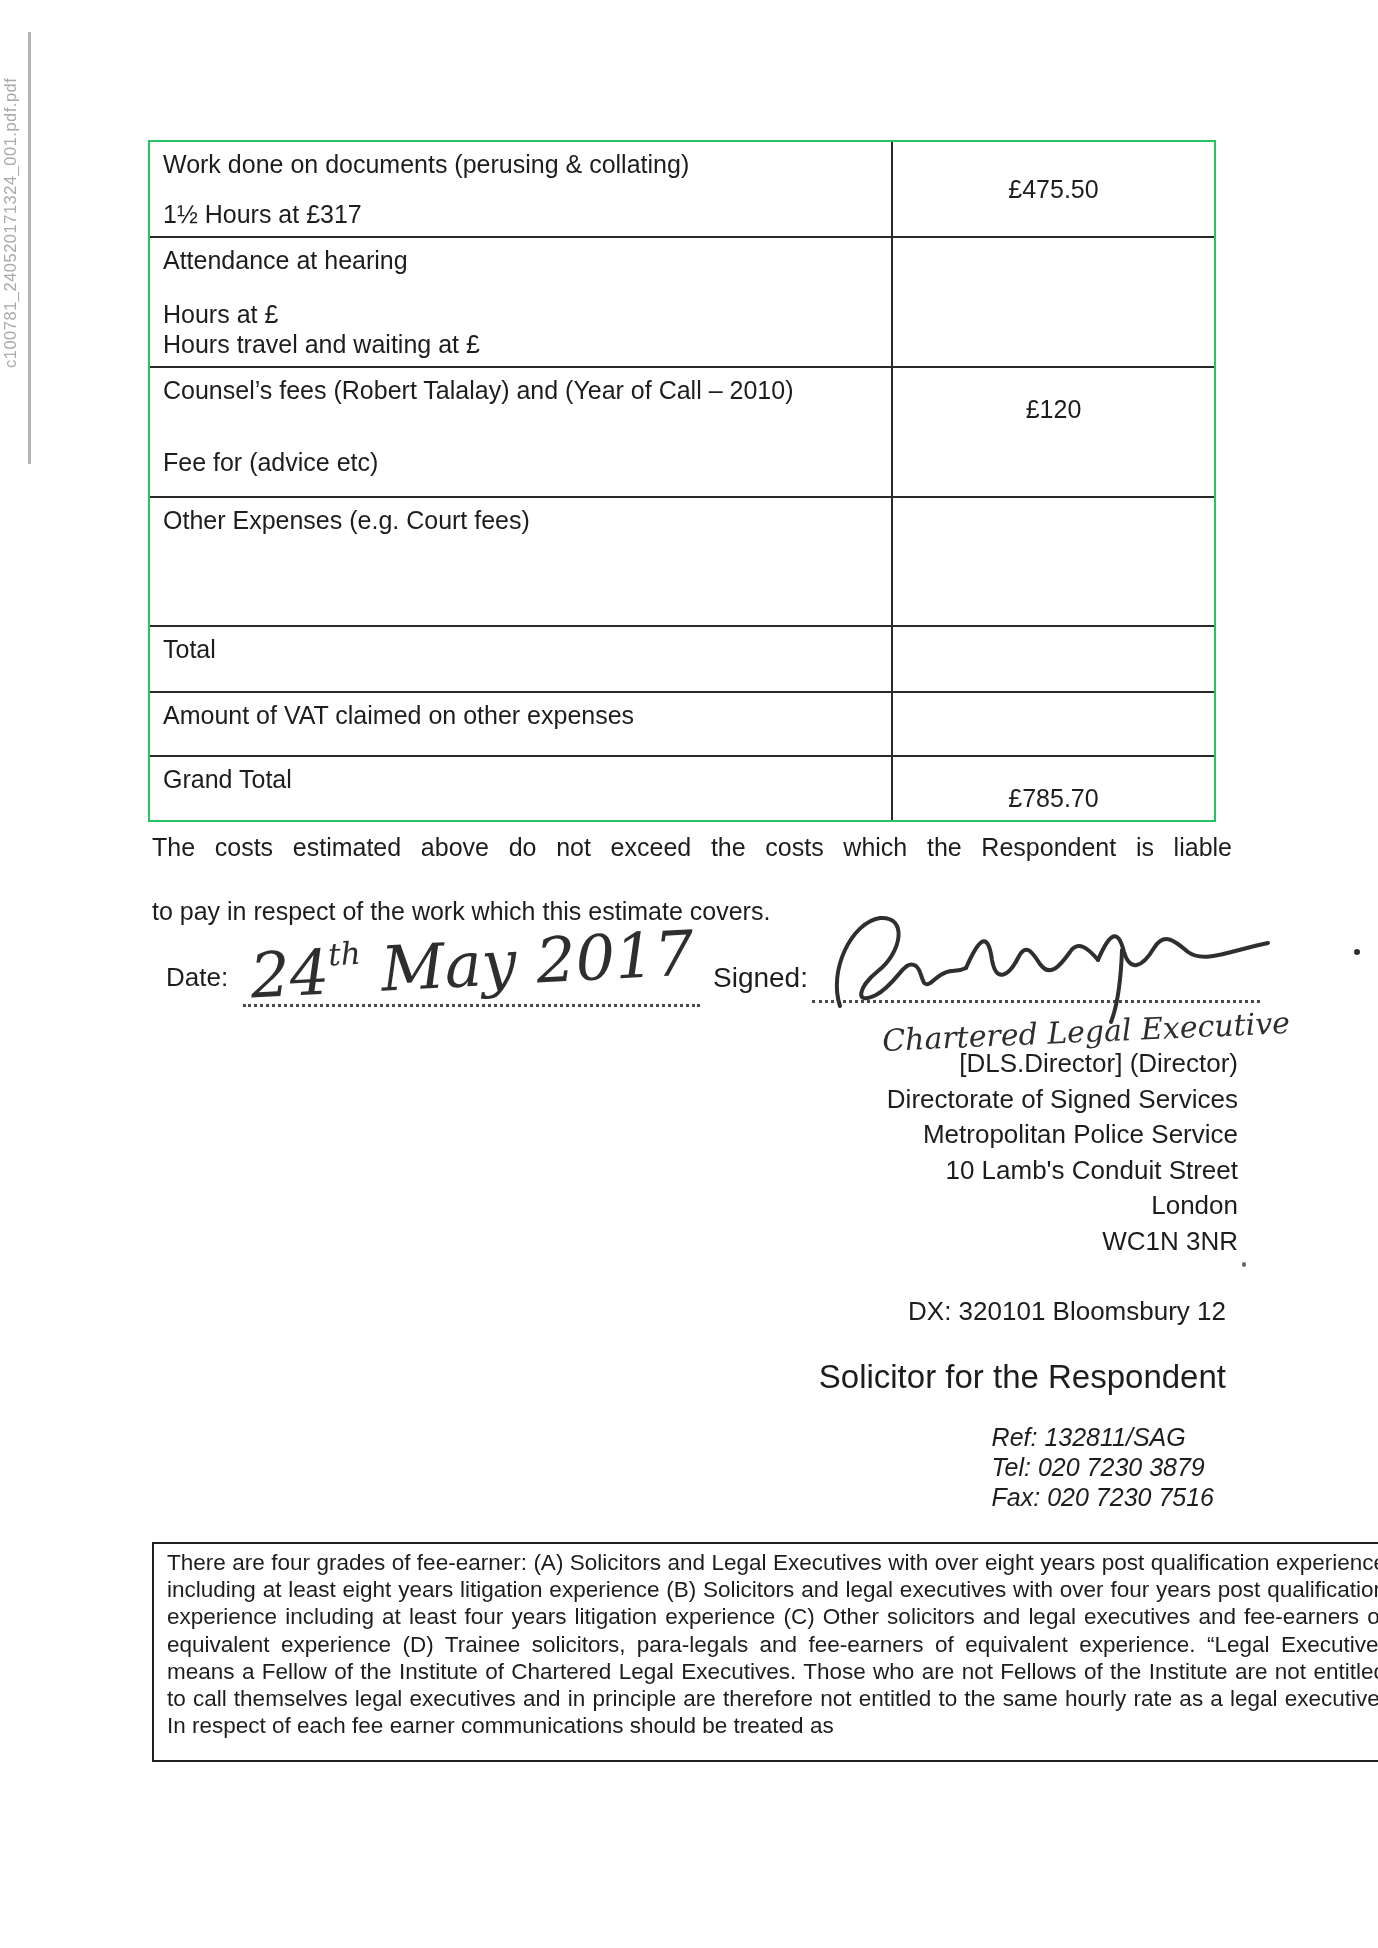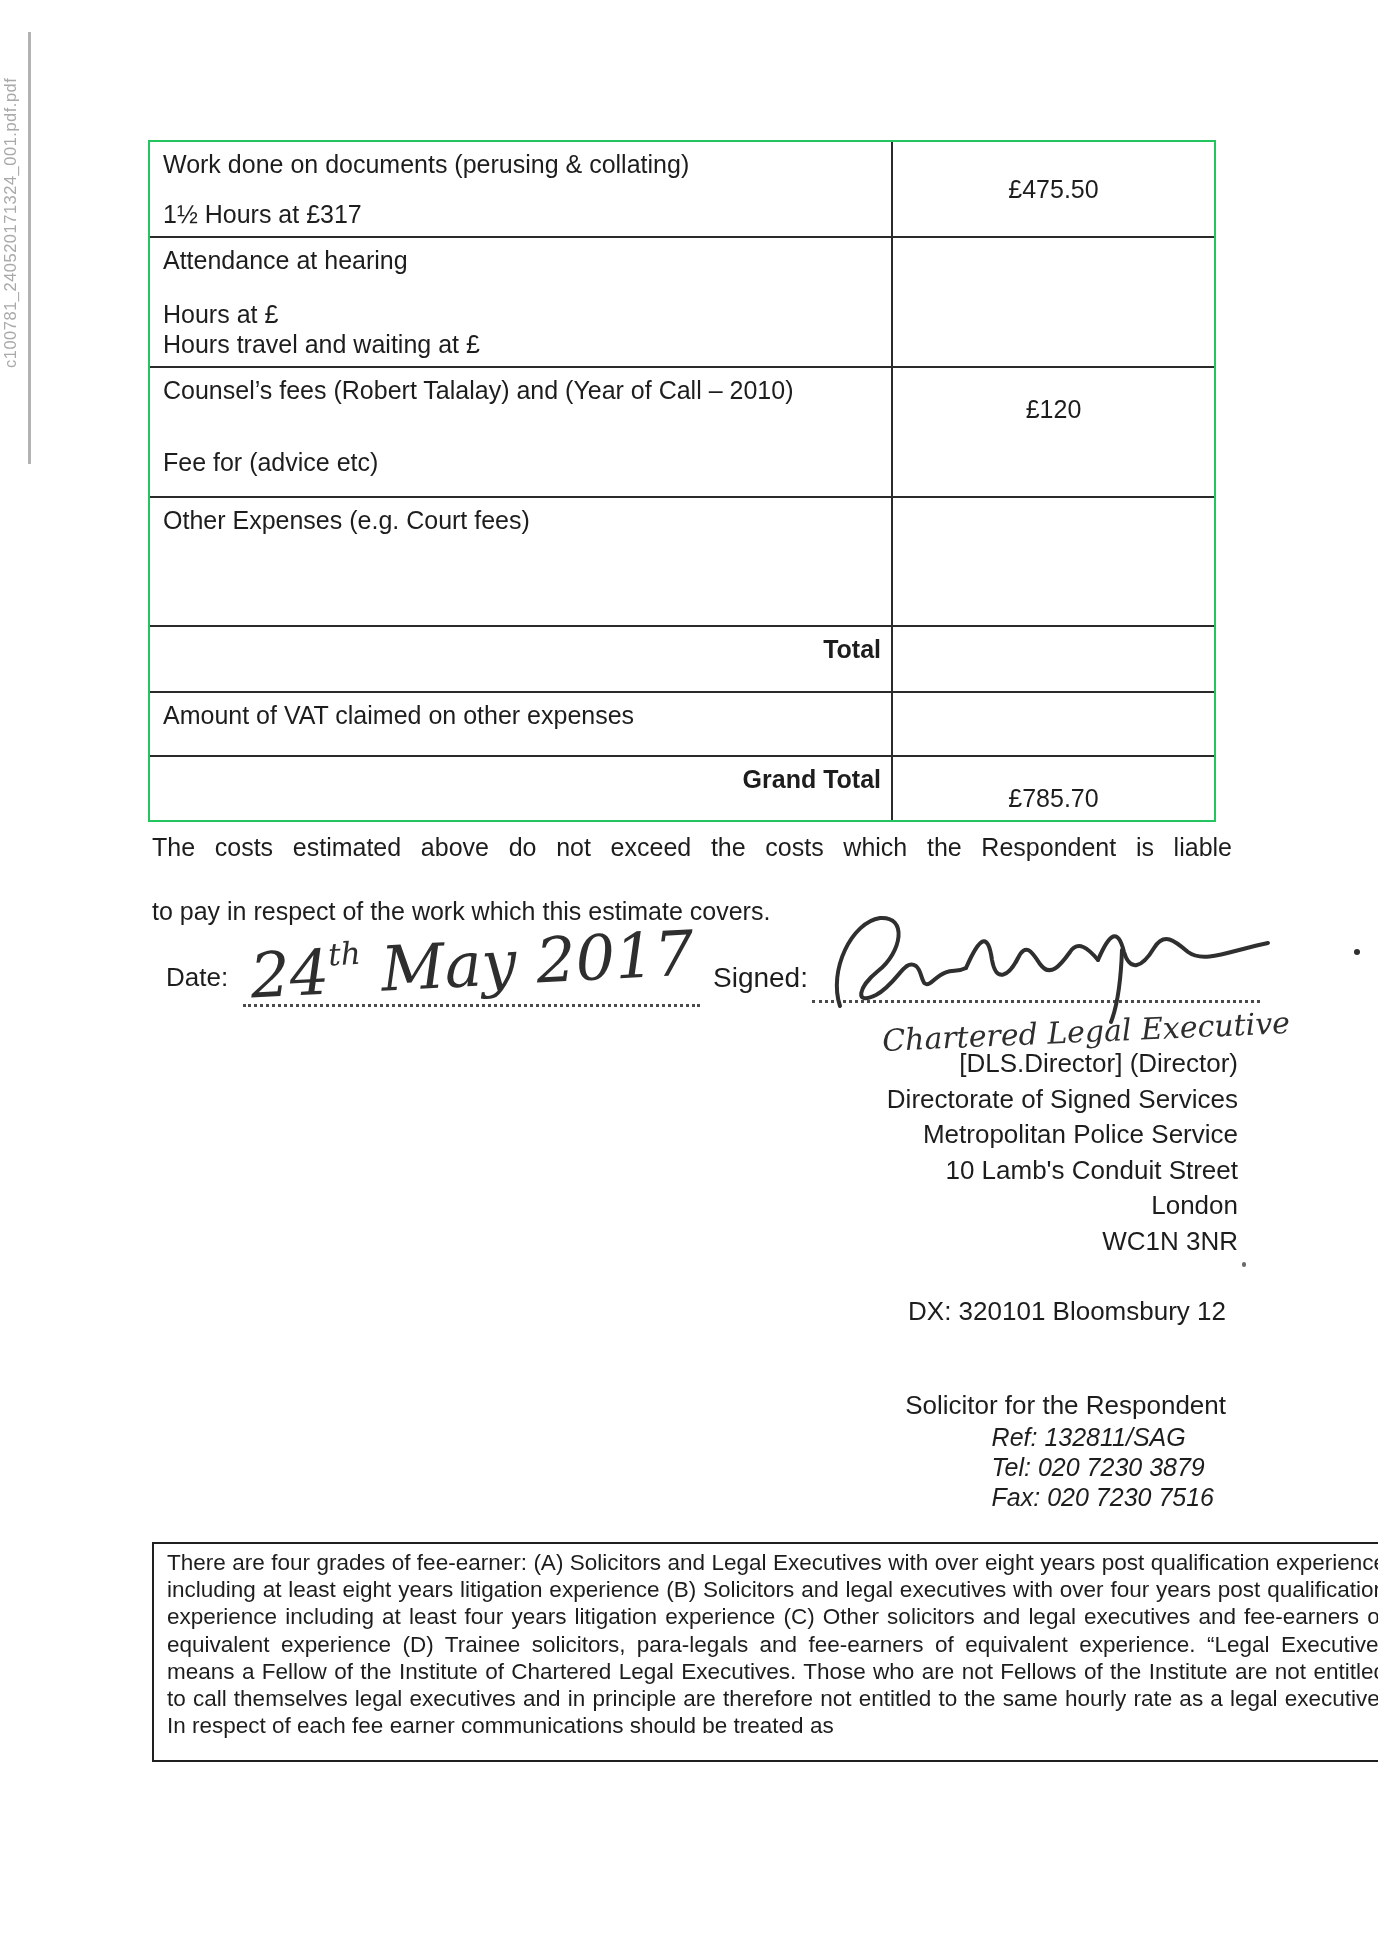--- a/index.html
+++ b/index.html
@@ -34,42 +34,42 @@
   .trow:last-child{border-bottom:none;}
   .tcell-label{
     width:743px;box-sizing:border-box;
     border-right:2px solid #2a2a2a;
     padding:7px 10px 7px 13px;
     display:flex;flex-direction:column;justify-content:space-between;
   }
   .tcell-amount{flex:1;display:flex;justify-content:center;box-sizing:border-box;}
   .amt-center{align-items:center;}
   .amt-top{align-items:flex-start;padding-top:26px;}
-  .bold{font-weight:bold;text-align:right;}
+  .bold{font-weight:normal;}
 
   
   .statement-1{left:152px;top:833px;width:1080px;font-size:25px;text-align:justify;text-align-last:justify;white-space:nowrap;}
   .statement-2{left:152px;top:897px;width:1080px;font-size:25px;}
 
   
   .date-label{left:166px;top:962px;font-size:26px;}
   .signed-label{left:713px;top:962px;font-size:28px;}
   .dotline{border-bottom:3px dotted #4a4a4a;height:0;}
   .date-dotline{left:243px;top:1004px;width:457px;}
   .signed-dotline{left:812px;top:1000px;width:448px;}
   .handwriting{font-family:"DejaVu Serif", serif;font-style:italic;color:#2e2e2e;}
   .hw-date{left:250px;top:928px;font-size:62px;transform:rotate(-3deg);white-space:nowrap;}
   .hw-date sup{font-size:0.5em;vertical-align:28px;}
   .hw-role{left:882px;top:1014px;font-size:30px;transform:rotate(-2.5deg);white-space:nowrap;}
 
   
   .address-block{right:140px;top:1046px;text-align:right;font-size:26px;line-height:35.5px;}
   .stray-dot{right:132px;top:1262px;width:4px;height:5px;background:#6a6a6a;border-radius:2px;}
   .dx-line{right:152px;top:1296px;font-size:26px;}
-  .solicitor-line{right:152px;top:1358px;font-size:26px;margin-top:32px;}
+  .solicitor-line{right:152px;top:1358px;font-size:33px;}
   .ref-block{right:164px;top:1422px;font-size:25px;line-height:30px;font-style:italic;}
 
   
   .footer-box{
     left:152px;top:1542px;width:1249px;height:220px;
     border:2px solid #1f1f1f;box-sizing:border-box;
     padding:5px 13px;
     font-size:22.5px;line-height:27.2px;
     text-align:justify;
   }

